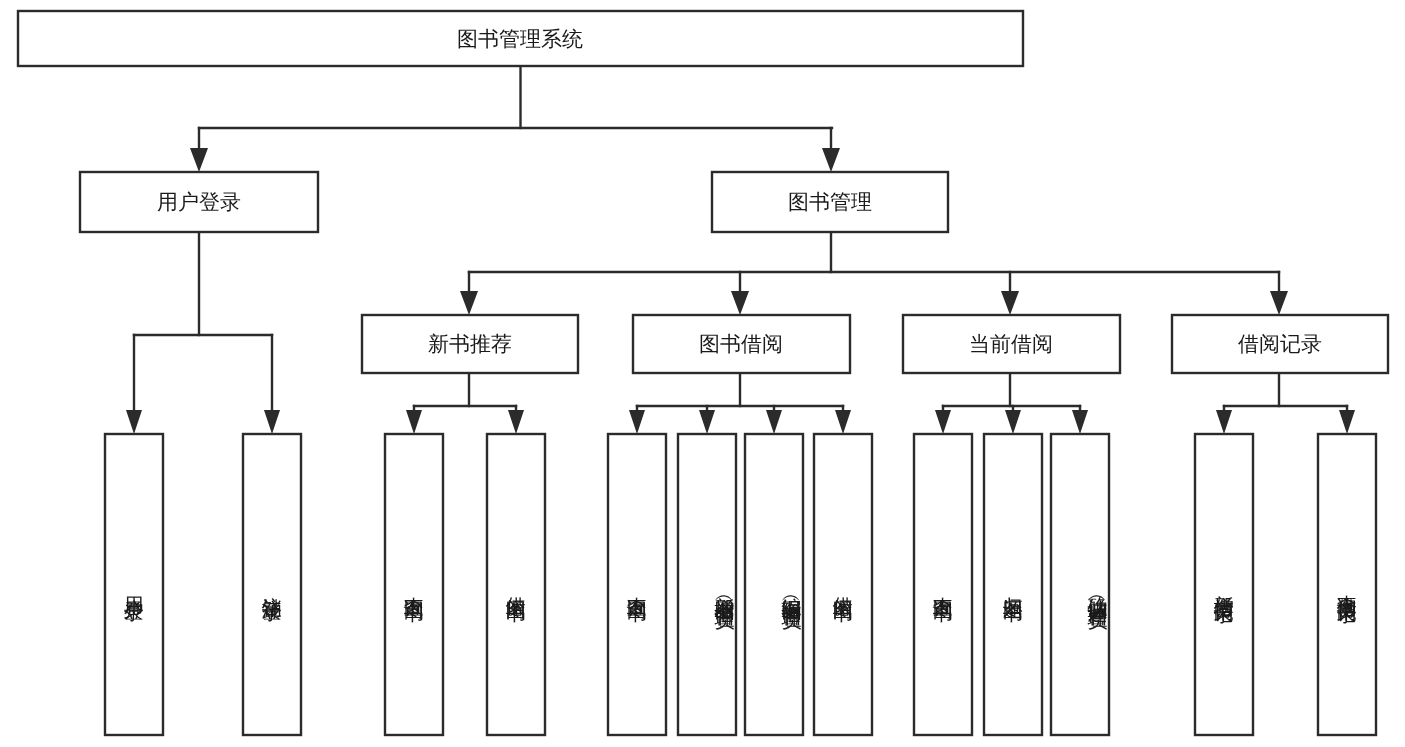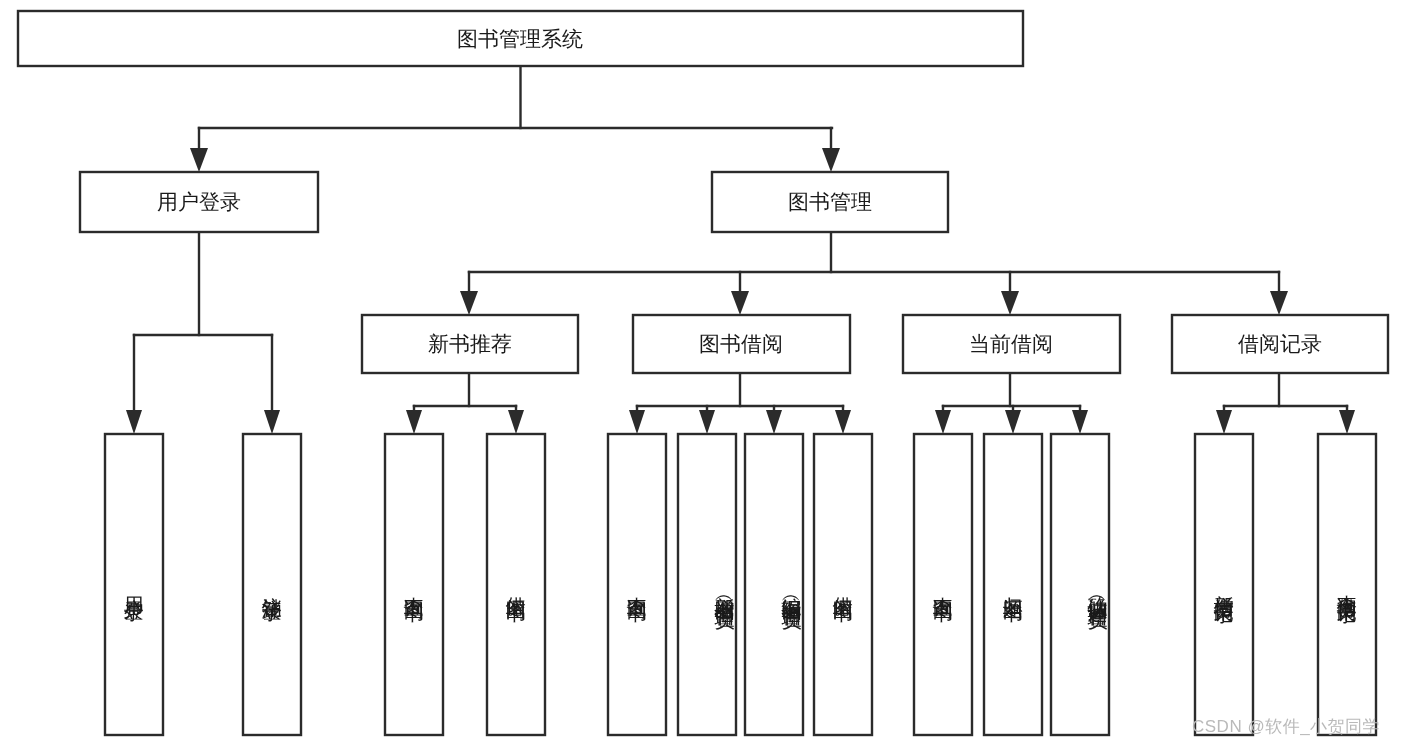--- a/index.html
+++ b/index.html
@@ -200,15 +200,14 @@
   <div class="leaf-label-wrap" style="left:608px; top:434px; width:58px; height:301px;">查询图书</div>
   <div class="leaf-label-wrap" style="left:678px; top:434px; width:58px; height:301px; align-items:flex-start; padding-top:10px; box-sizing:border-box;">新增图书（管理员）</div>
   <div class="leaf-label-wrap" style="left:745px; top:434px; width:58px; height:301px; align-items:flex-start; padding-top:10px; box-sizing:border-box;">编辑图书（管理员）</div>
   <div class="leaf-label-wrap" style="left:814px; top:434px; width:58px; height:301px;">借阅图书</div>
   <div class="leaf-label-wrap" style="left:914px; top:434px; width:58px; height:301px;">查询图书</div>
   <div class="leaf-label-wrap" style="left:984px; top:434px; width:58px; height:301px;">归还图书</div>
   <div class="leaf-label-wrap" style="left:1051px; top:434px; width:58px; height:301px; align-items:flex-start; padding-top:10px; box-sizing:border-box;">确认归还（管理员）</div>
   <div class="leaf-label-wrap" style="left:1195px; top:434px; width:58px; height:301px;">新增借阅记录</div>
   <div class="leaf-label-wrap" style="left:1318px; top:434px; width:58px; height:301px;">查询借阅记录</div>
 
-  <div class="watermark">CSDN @软件_小贺同学</div>
 
 </div>
 
 </body></html>

